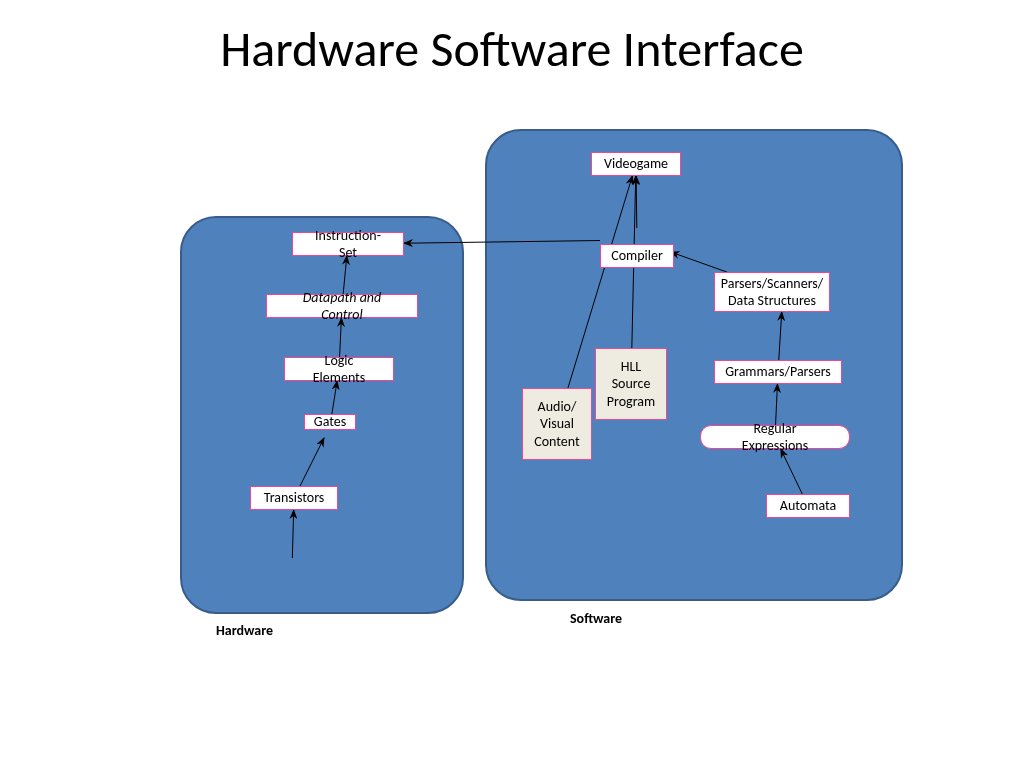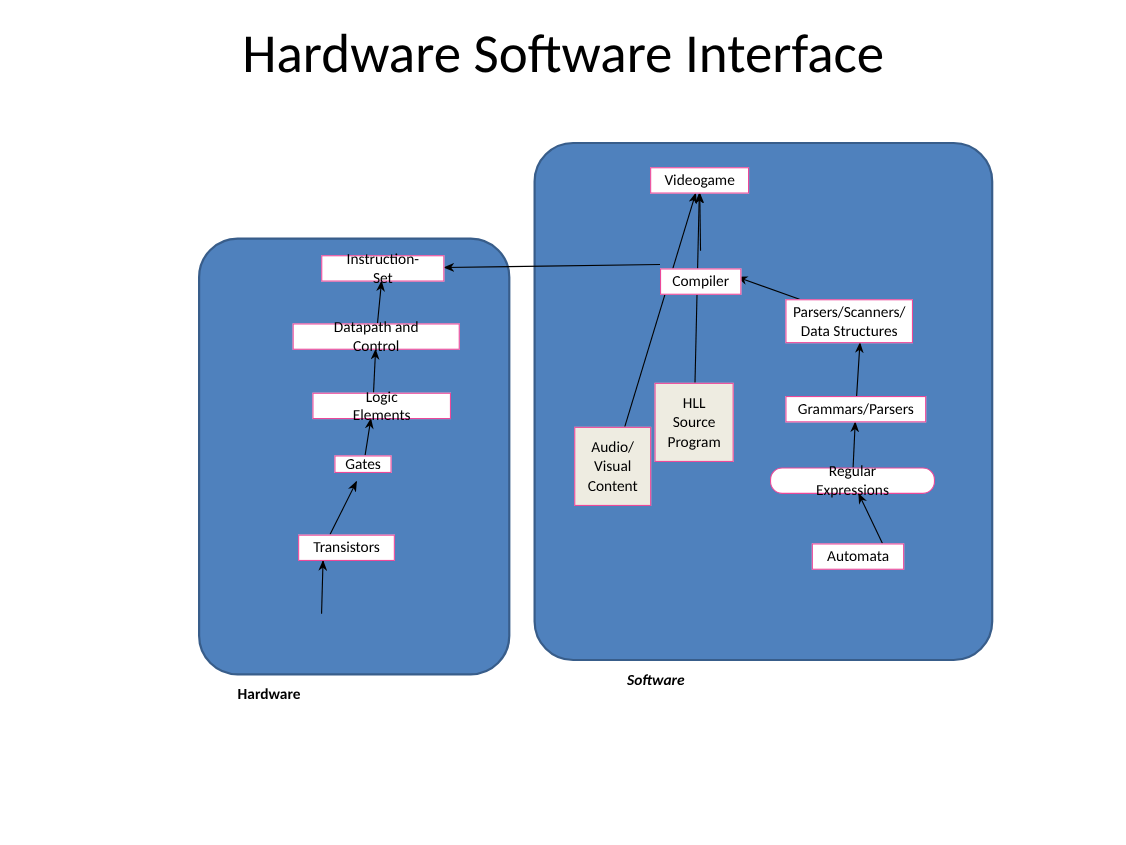--- a/index.html
+++ b/index.html
@@ -87,32 +87,32 @@
       <line x1="600" y1="240.5121107266436" x2="404" y2="243.2249134948097" stroke="#000" stroke-width="1" marker-end="url(#arrowhead)"></line>
       <line x1="726.8461538461538" y1="272" x2="670.6923076923077" y2="252" stroke="#000" stroke-width="1" marker-end="url(#arrowhead)"></line>
       <line x1="778.75" y1="360" x2="781.75" y2="312" stroke="#000" stroke-width="1" marker-end="url(#arrowhead)"></line>
       <line x1="775.5538461538462" y1="425" x2="777.4461538461538" y2="384" stroke="#000" stroke-width="1" marker-end="url(#arrowhead)"></line>
       <line x1="802.2608695652174" y1="494" x2="780.7391304347826" y2="449" stroke="#000" stroke-width="1" marker-end="url(#arrowhead)"></line>
       <line x1="631.8181818181819" y1="348" x2="635.7272727272727" y2="176" stroke="#000" stroke-width="1" marker-end="url(#arrowhead)"></line>
       <line x1="567.9384615384615" y1="388" x2="632.3538461538461" y2="176" stroke="#000" stroke-width="1" marker-end="url(#arrowhead)"></line>
     </svg>
 
   <div class="panel-label" id="label-hardware" style="left: 216px; top: 622px;">Hardware</div>
-  <div class="panel-label" id="label-software" style="left: 570px; top: 610px; font-style: italic;">Software</div>
+  <div class="panel-label" id="label-software" style="left: 570px; top: 610px;">Software</div>
 <div class="node" style="left: 292px; top: 232px; width: 112px; height: 24px;">Instruction-Set</div>
-    <div class="node" style="left: 266px; top: 294px; width: 152px; height: 24px;">Datapath and Control</div>
-    <div class="node" style="left: 284px; top: 357px; width: 126px; height: 24px;">Logic Elements</div>
+    <div class="node" style="left: 266px; top: 294px; width: 152px; height: 24px; font-style: italic;">Datapath and Control</div>
+    <div class="node" style="left: 284px; top: 357px; width: 110px; height: 24px;">Logic Elements</div>
     <div class="node" style="left: 304px; top: 414px; width: 52px; height: 16px;">Gates</div>
-    <div class="node" style="left: 250px; top: 486px; width: 88px; height: 24px; margin-left: 21px;">Transistors</div>
+    <div class="node" style="left: 250px; top: 486px; width: 88px; height: 24px;">Transistors</div>
     <div class="node" style="left: 591px; top: 152px; width: 90px; height: 24px;">Videogame</div>
     <div class="node" style="left: 600px; top: 228px; width: 74px; height: 24px; margin-top: 16px;">Compiler</div>
     <div class="node" style="left: 714px; top: 272px; width: 116px; height: 40px;">Parsers/Scanners/
 Data Structures</div>
     <div class="node" style="left: 714px; top: 360px; width: 128px; height: 24px;">Grammars/Parsers</div>
     <div class="node" style="left: 700px; top: 425px; width: 150px; height: 24px; border-radius: 11px;">Regular Expressions</div>
-    <div class="node" style="left: 738px; top: 494px; width: 84px; height: 24px;">Automata</div>
+    <div class="node" style="left: 766px; top: 494px; width: 84px; height: 24px;">Automata</div>
     <div class="node beige" style="left: 522px; top: 388px; width: 70px; height: 72px;">Audio/
 Visual
 Content</div>
     <div class="node beige" style="left: 595px; top: 348px; width: 72px; height: 72px;">HLL
 Source
 Program</div>
   </div>
 
 </body></html>

